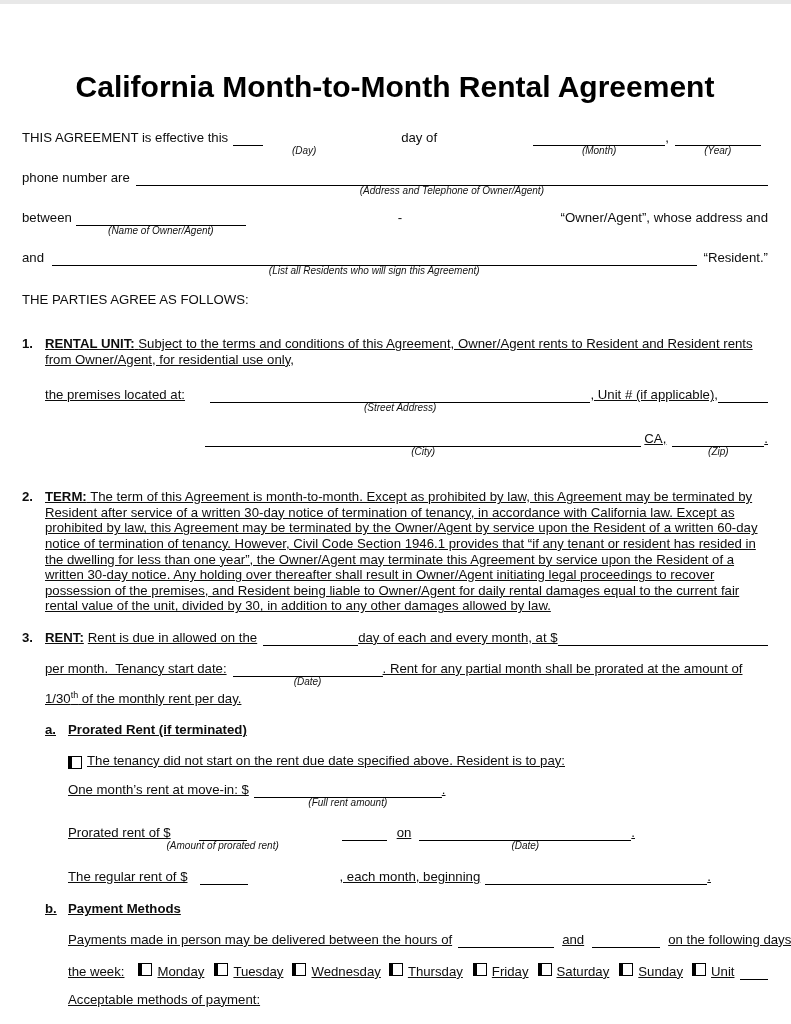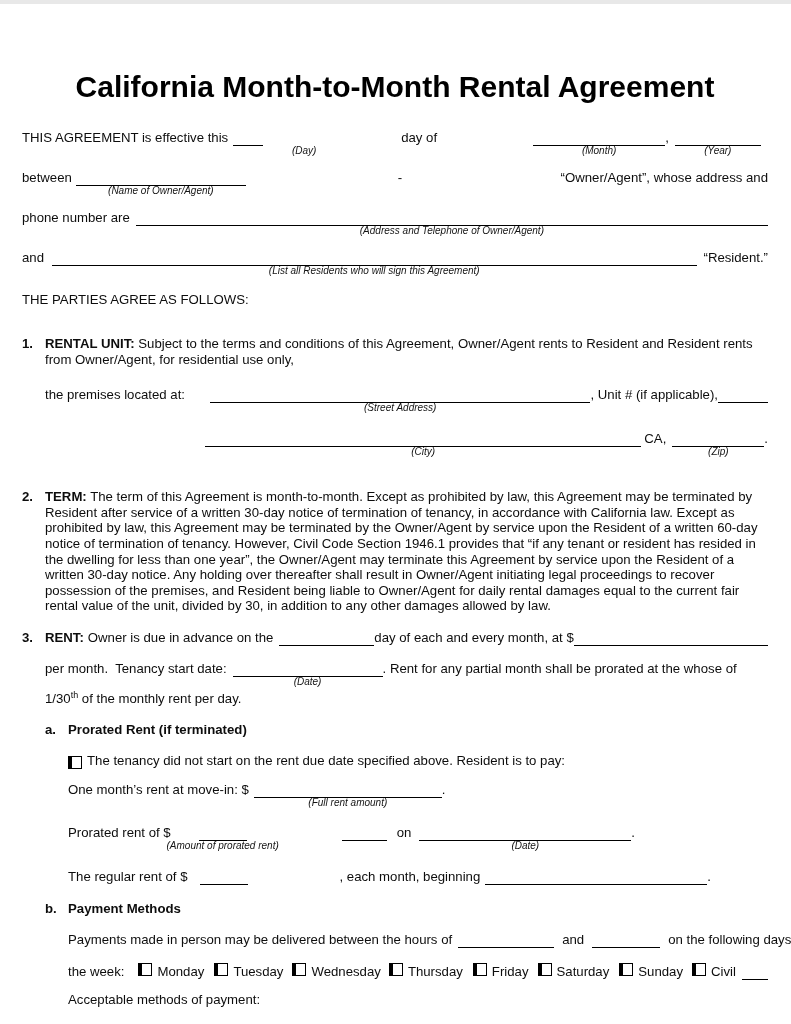--- a/index.html
+++ b/index.html
@@ -22,21 +22,21 @@
   .blank.grow { flex:1 1 auto; }
   .lbl {
     position:absolute; top:15px; left:50%; transform:translateX(-50%);
     font-size:10px; font-style:italic; white-space:nowrap; color:#141414;
     line-height:12px;
   }
   .lbl.shift-r { left:50%; transform:translateX(-50%) translateX(56px); }
   .t { white-space:pre; flex:none; }
   .sec { display:flex; align-items:flex-start; }
   .num { width:23px; flex:none; font-weight:bold; }
-  .scontent { flex:1 1 auto; min-width:0; }
+  .scontent { flex:1 1 auto; min-width:0;text-decoration:underline; }
   .b { font-weight:bold; }
   p.body { margin:0; line-height:15.6px; }
   .cb {
     display:inline-block; width:9px; height:11px; flex:none;
     border:1.6px solid #000; border-left-width:4px;
     margin-right:5px; vertical-align:-1px; box-sizing:content-box;
   }
   .cbitem { display:inline-flex; align-items:baseline; flex:none; }
   sup { font-size:9px; line-height:0; }
 </style>
@@ -56,33 +56,33 @@
     <span class="blank" style="width:132px;margin-left:96px">
         <span class="lbl">(Month)</span>
       </span>
     <span class="t">,</span>
     <span class="blank" style="width:86px;margin-left:6px">
         <span class="lbl">(Year)</span>
       </span>
   </div>
 
   <div class="fr" style="margin-bottom:24px">
+    <span class="t">phone number are</span>
+    <span class="blank grow" style="margin-left:6px">
+        <span class="lbl">(Address and Telephone of Owner/Agent)</span>
+      </span>
+  </div>
+
+  <div class="fr" style="margin-bottom:24px">
     <span class="t">between</span>
     <span class="blank" style="width:170px;margin-left:4px">
         <span class="lbl">(Name of Owner/Agent)</span>
       </span>
     <span class="t" style="margin-left:152px">-</span>
     <span class="t" style="margin-left:auto">“Owner/Agent”, whose address and</span>
-  </div>
-
-  <div class="fr" style="margin-bottom:24px">
-    <span class="t">phone number are</span>
-    <span class="blank grow" style="margin-left:6px">
-        <span class="lbl">(Address and Telephone of Owner/Agent)</span>
-      </span>
   </div>
 
   <div class="fr" style="margin-bottom:24px">
     <span class="t">and</span>
     <span class="blank grow" style="margin-left:8px">
         <span class="lbl">(List all Residents who will sign this Agreement)</span>
       </span>
     <span class="t" style="margin-left:7px">“Resident.”</span>
   </div>
 
@@ -119,32 +119,32 @@
       <p class="body"><span class="b">TERM:</span> <span>The term of this Agreement is month-to-month. Except as prohibited by law, this Agreement may be terminated by Resident after service of a written 30-day notice of termination of tenancy, in accordance with California law. Except as prohibited by law, this Agreement may be terminated by the Owner/Agent by service upon the Resident of a written 60-day notice of termination of tenancy. However, Civil Code Section 1946.1 provides that “if any tenant or resident has resided in the dwelling for less than one year”, the Owner/Agent may terminate this Agreement by service upon the Resident of a written 30-day notice.  Any holding over thereafter shall result in Owner/Agent initiating legal proceedings to recover possession of the premises, and Resident being liable to Owner/Agent for daily rental damages equal to the current fair rental value of the unit, divided by 30, in addition to any other damages allowed by law.</span></p>
     </div>
   </div>
 
   <div class="sec">
     <span class="num">3.</span>
     <div class="scontent">
 
       <div class="fr" style="margin-bottom:15px">
         <span class="t b">RENT:</span>
-        <span class="t" style="margin-left:4px">Owner is due in advance on the</span>
+        <span class="t" style="margin-left:4px">Rent is due in allowed on the</span>
         <span class="blank" style="width:95px;margin-left:6px"></span>
         <span class="t">day of each and every month, at $</span>
         <span class="blank grow"></span>
       </div>
 
       <div class="fr" style="margin-bottom:14px">
         <span class="t">per month.  Tenancy start date:</span>
         <span class="blank" style="width:150px;margin-left:6px">
             <span class="lbl">(Date)</span>
           </span>
-        <span class="t">. Rent for any partial month shall be prorated at the whose of</span>
+        <span class="t">. Rent for any partial month shall be prorated at the amount of</span>
       </div>
 
       <div style="margin-bottom:15px"><span>1/30</span><sup>th</sup><span> of the monthly rent per day.</span></div>
 
       <div class="sec" style="margin-bottom:15px">
         <span class="num">a.</span>
         <span class="b">Prorated Rent (if terminated)</span>
       </div>
 
       <div class="fr" style="margin-left:23px;margin-bottom:13px">
@@ -219,21 +219,21 @@
         <span class="cbitem" style="margin-left:9px">
             <span class="cb"></span>
             <span>Saturday</span>
           </span>
         <span class="cbitem" style="margin-left:10px">
             <span class="cb"></span>
             <span>Sunday</span>
           </span>
         <span class="cbitem" style="margin-left:9px">
             <span class="cb"></span>
-            <span>Civil</span>
+            <span>Unit</span>
           </span>
         <span class="blank grow" style="margin-left:6px;max-width:95px"></span>
       </div>
 
       <div style="margin-left:23px;margin-bottom:2px">Acceptable methods of payment:</div>
 
     </div>
   </div>
 
 </div>

